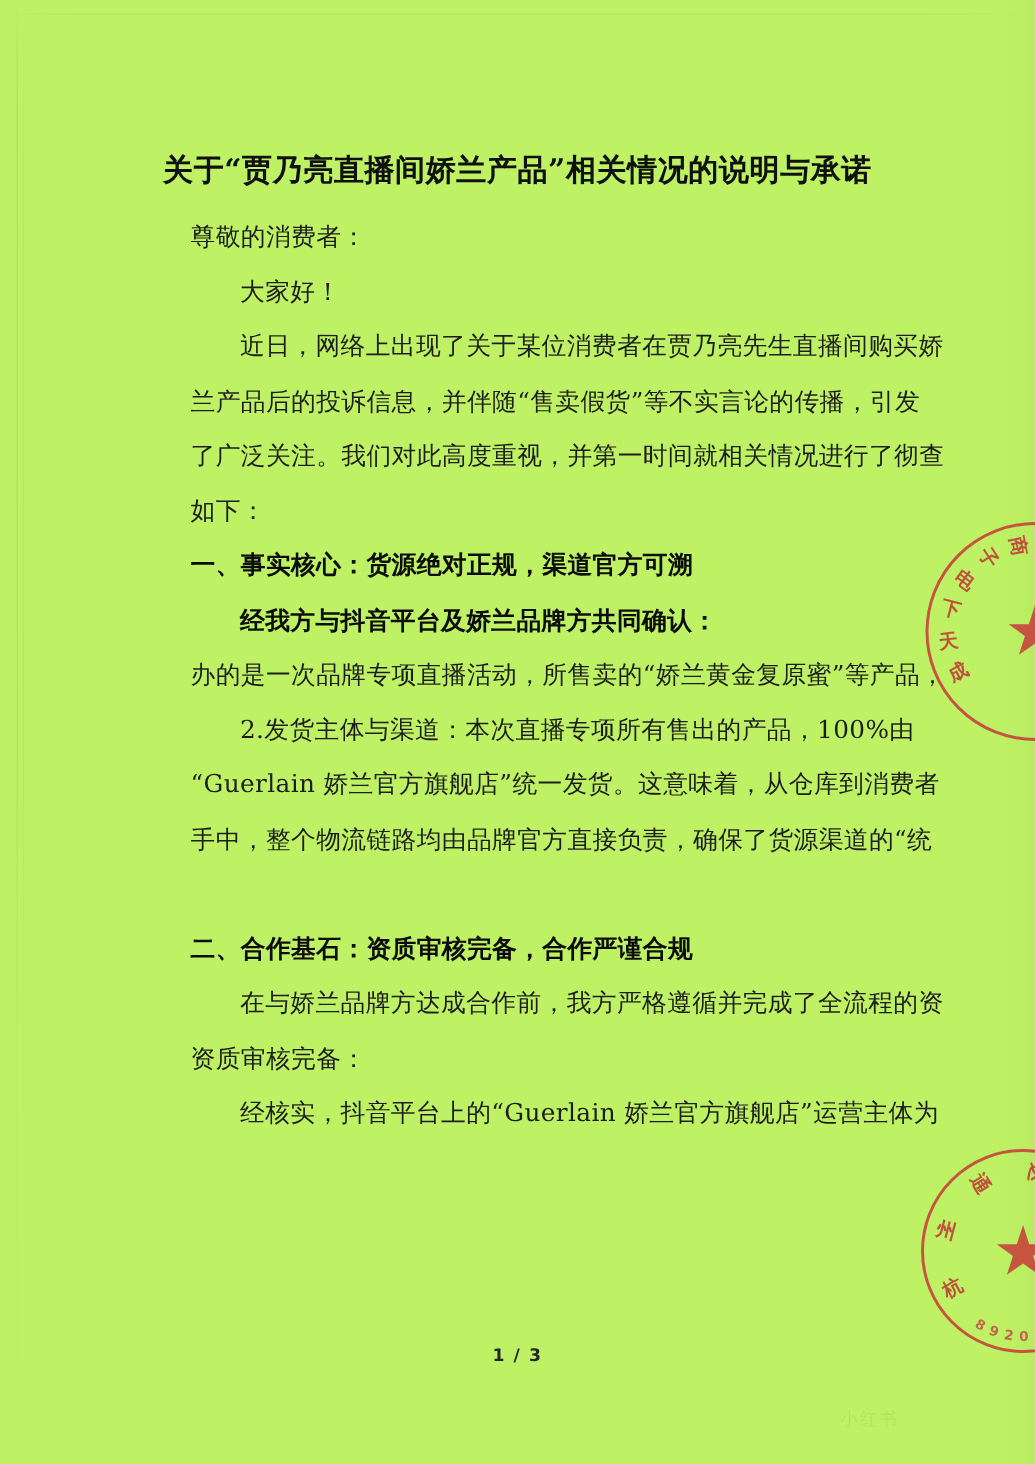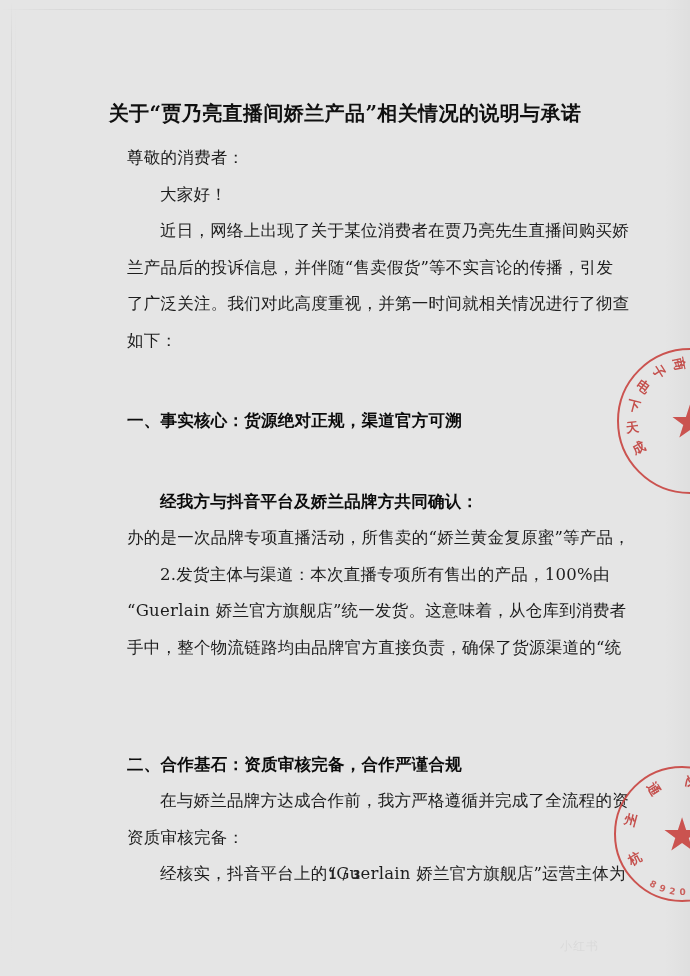--- a/index.html
+++ b/index.html
@@ -5,21 +5,21 @@
 <style>
   html, body {
     margin: 0;
     padding: 0;
     background: #ffffff;
   }
   #page {
     position: relative;
     width: 690px;
     height: 976px;
-    background: #e5e5e5;
+    background: #bef264;
     overflow: hidden;
     font-family: "DejaVu Serif", "Liberation Serif", serif;
     color: #1b1b1b;
   }
 
   
   .scan-edge-left {
     position: absolute;
     top: 0;
     left: 11px;
@@ -88,27 +88,27 @@
     width: 468px;
   }
   .line {
     font-size: 16.5px;
     line-height: 36.5px;
     letter-spacing: 0.25px;
     white-space: nowrap;
     color: #1d1d1d;
   }
   .line.indent { text-indent: 33px; }
-  .line.bold { font-weight: bold; color: #0c0c0c; margin-top: 44px; }
+  .line.bold { font-weight: bold; color: #0c0c0c; }
   .line.blank { height: 36.5px; }
 
   
   .footer-page {
     position: absolute;
-    top: 868px;
+    top: 896px;
     left: 0;
     width: 690px;
     text-align: center;
     font-size: 11.5px;
     font-weight: bold;
     letter-spacing: 1px;
     color: #262626;
     font-family: "DejaVu Sans", "Liberation Sans", sans-serif;
   }
 

